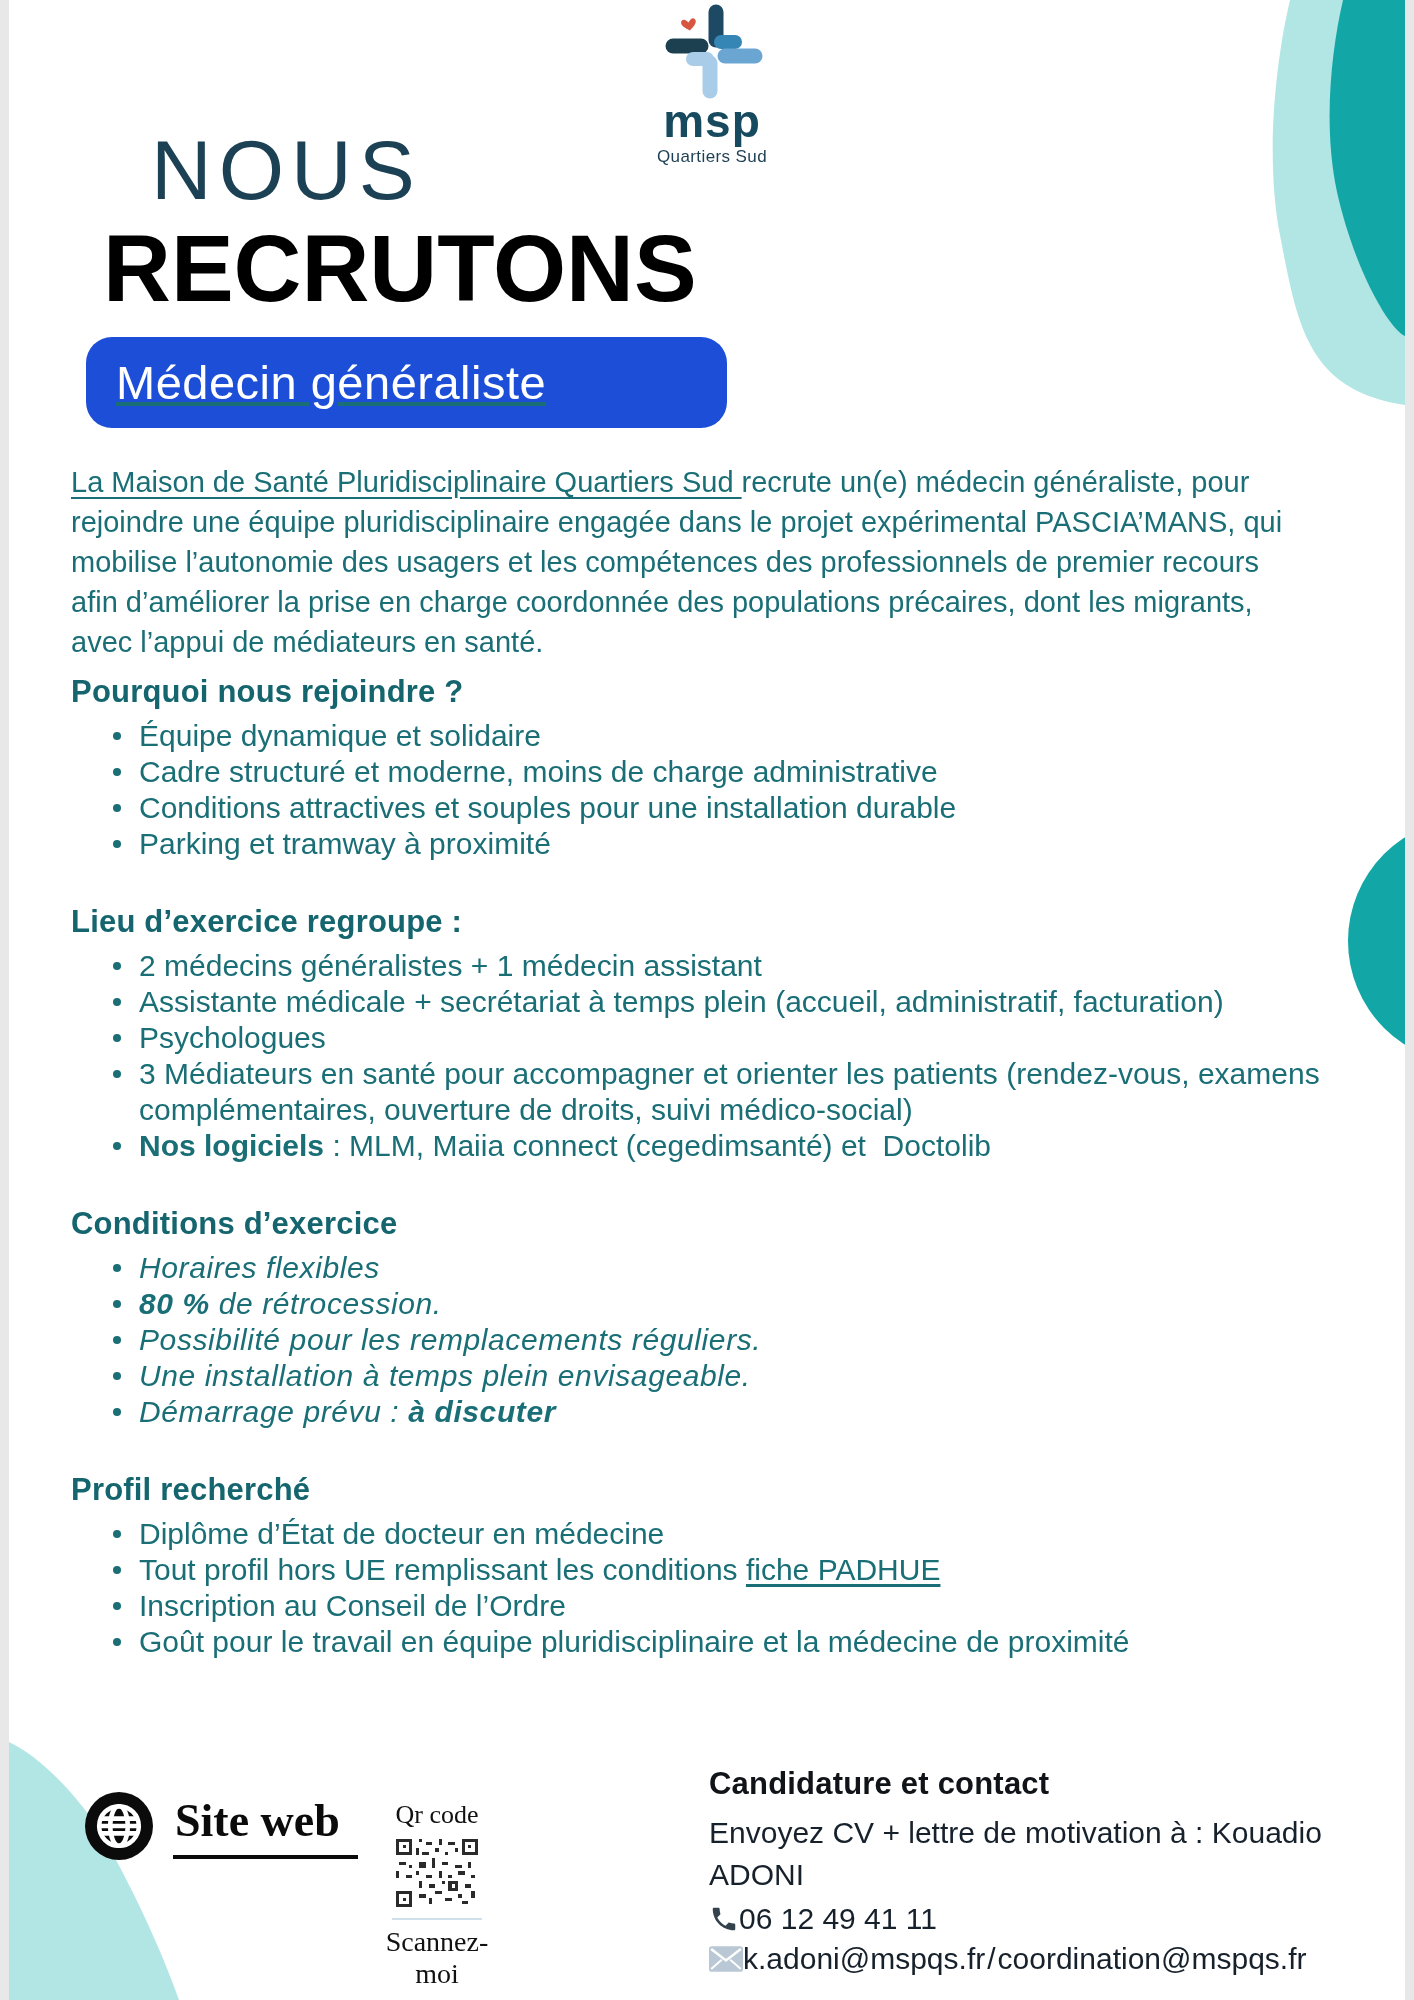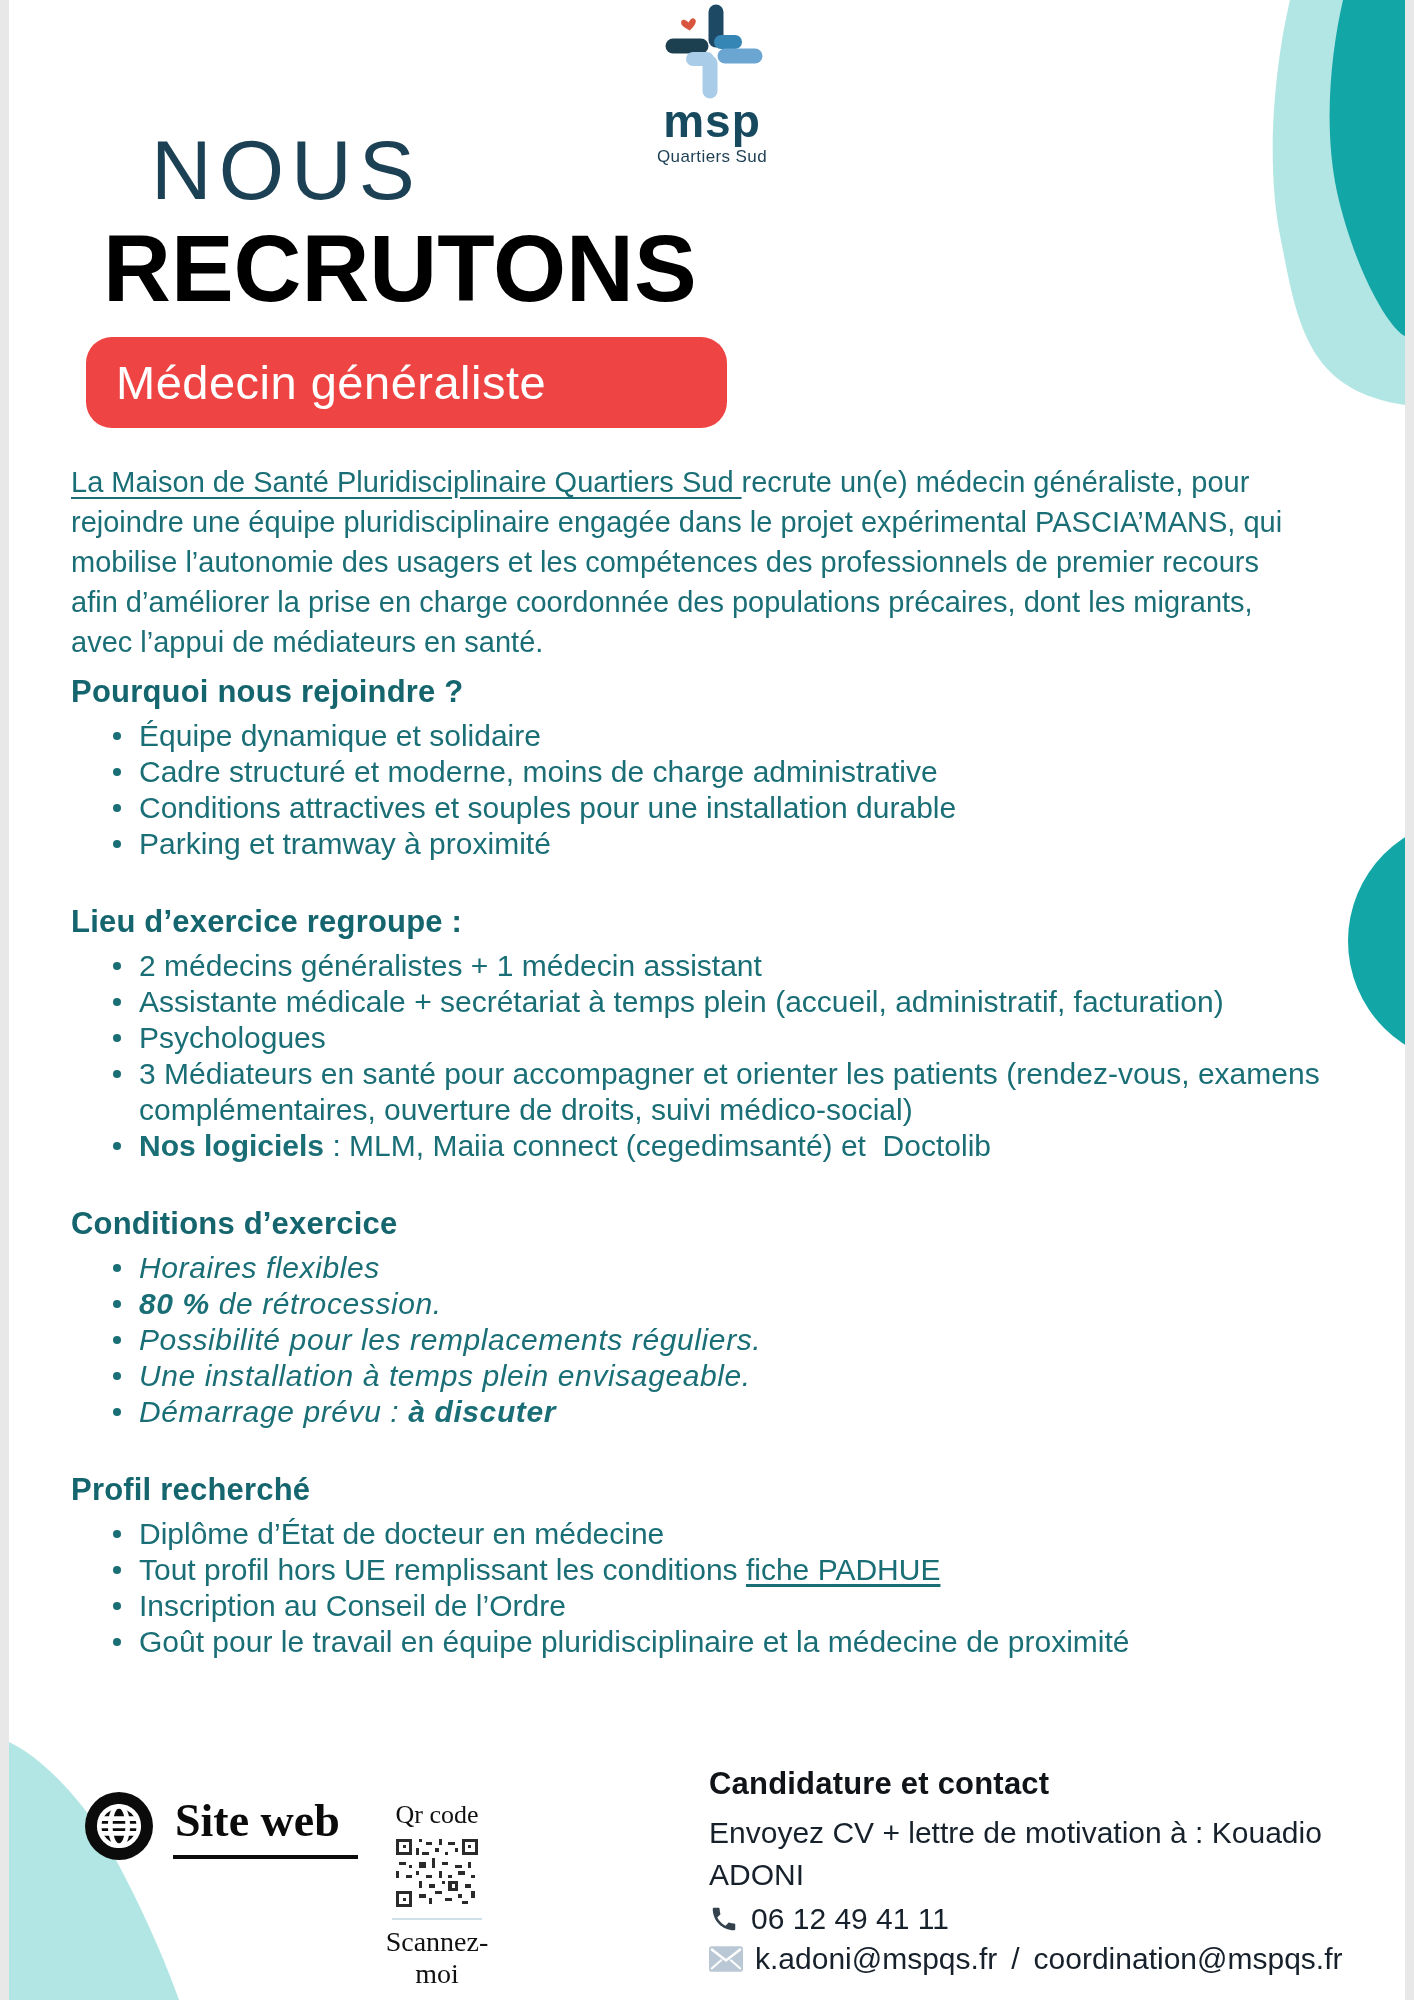--- a/index.html
+++ b/index.html
@@ -18,22 +18,22 @@
   .logo { position:absolute; left:608px; top:2px; width:190px; text-align:center; }
   .logo-cross { display:block; margin:0 auto; }
   .logo-word { font-size:46px; font-weight:700; color:#174a5e; letter-spacing:1px; line-height:1; margin-top:-4px; }
   .logo-sub { font-size:17px; color:#1d3f54; letter-spacing:.4px; margin-top:3px; }
   
   .title-nous { position:absolute; left:142px; top:128px; font-size:84px; font-weight:300;
     letter-spacing:7px; color:#1d4154; line-height:1; }
   .title-recrutons { position:absolute; left:94px; top:222px; font-size:94px; font-weight:800;
     letter-spacing:0px; color:#000000; line-height:1; }
   .banner { position:absolute; left:77px; top:337px; width:641px; height:91px;
-    background:#ef4444; border-radius:26px; display:flex; align-items:center;
-    padding-left:30px; }
+    background:#1d4ed8; border-radius:26px; display:flex; align-items:center;
+    padding-left:30px;text-decoration:underline; }
   .banner-text { color:#ffffff; font-size:47px; font-weight:400; letter-spacing:.5px; }
   
   .content { position:absolute; left:62px; top:462px; width:1308px; }
   .intro { font-size:29px; line-height:40px; color:#1a6e76; max-width:1240px; margin-bottom:12px; white-space:pre-wrap; }
   .intro .lead { text-decoration:underline; text-underline-offset:5px; }
   h2 { font-size:31px; font-weight:700; color:#14656d; line-height:36px; margin-bottom:8px; letter-spacing:.2px; }
   ul { list-style:none; margin-bottom:42px; }
   li { display:flex; align-items:flex-start; }
   .dot { flex:0 0 8px; width:8px; height:8px; border-radius:50%; background:#1a6e76; margin:14px 18px 0 42px; }
   .txt { font-size:30px; line-height:36px; color:#1a6e76; white-space:pre-wrap; max-width:1240px; }
@@ -45,21 +45,21 @@
   .siteweb-label { font-family:"Liberation Serif", serif; font-size:46px; font-weight:600;
     color:#0b0b0b; border-bottom:4px solid #0b0b0b; padding:0 18px 8px 2px; cursor:pointer; }
   .qrblock { position:absolute; left:360px; top:1800px; width:136px; text-align:center;
     font-family:"Liberation Serif", serif; color:#111; }
   .qr-title { font-size:26px; }
   .qr-wrap { display:inline-block; padding:4px 4px 6px 4px; border-bottom:2px solid #cfe0ea; margin-top:4px; }
   .qr-caption { font-size:28px; margin-top:6px; }
   .contact { position:absolute; left:700px; top:1766px; width:680px; color:#17212b; }
   .contact-heading { font-size:31px; font-weight:700; color:#101418; margin-bottom:10px; letter-spacing:.2px; }
   .contact-line { font-size:30px; line-height:42px; max-width:680px; }
-  .contact-row { display:flex; align-items:center; gap:12px; margin-top:6px; font-size:30px; }
+  .contact-row { display:flex; align-items:center; gap:0; margin-top:6px; font-size:30px; }
   .contact-row .sep { padding:0 2px; }
 </style>
 </head>
 <body>
 
 <div class="page">
 
   <svg class="blob-tr" viewBox="0 0 240 420" aria-hidden="true">
     <path d="M125,0 C112,55 100,150 114,230 C132,322 140,390 240,405 L240,0 Z" fill="#b2e6e4"></path>
     <path d="M178,0 C166,52 158,126 172,192 C190,272 225,330 240,336 L240,0 Z" fill="#12a6a6"></path>

